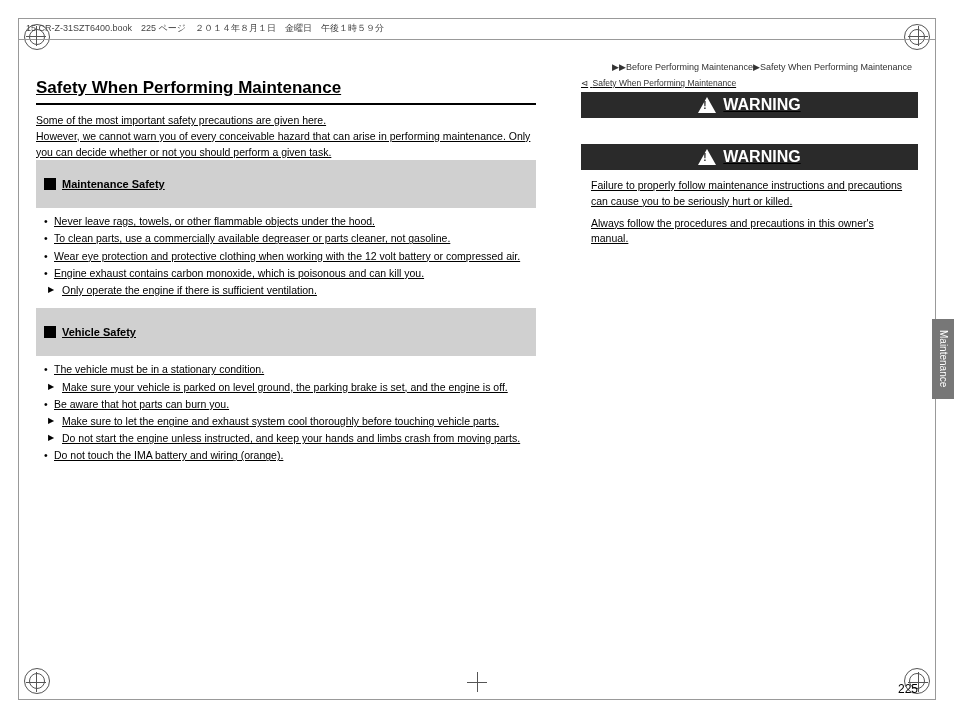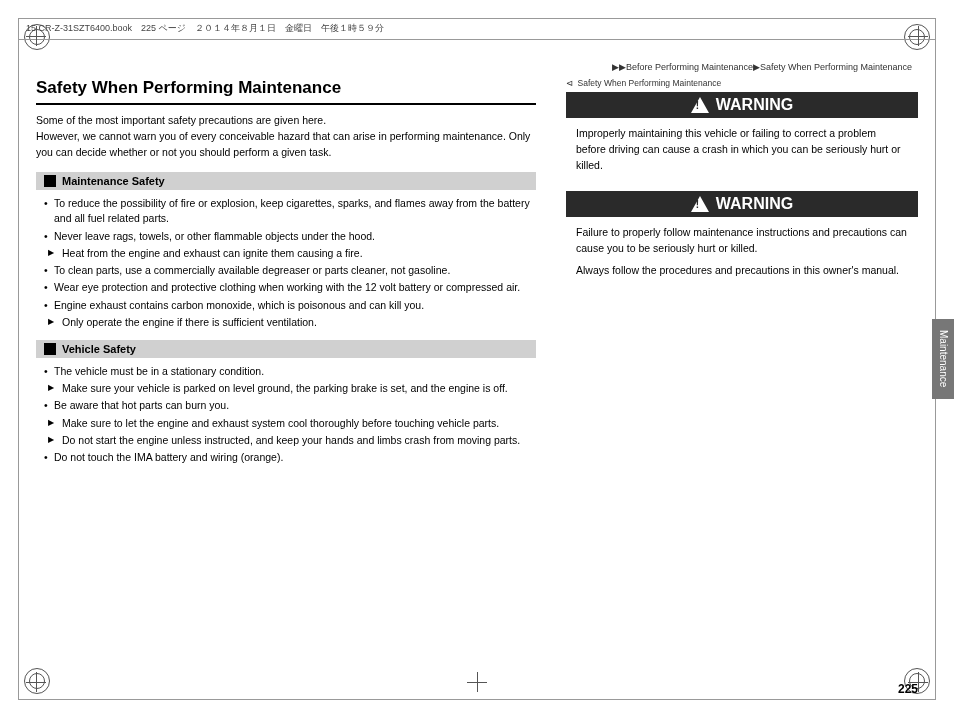--- a/index.html
+++ b/index.html
@@ -108,21 +108,22 @@
     .corner-circle.bottom-right { bottom: 24px; right: 24px; }
 
     
     .content-area {
       position: absolute;
       top: 78px;
       left: 36px;
       right: 36px;
       bottom: 36px;
       display: flex;
-      gap: 0;
+      gap: 15px;
+      text-decoration: underline;
     }
 
     
     .left-col {
       flex: 0 0 520px;
       padding-right: 20px;
     }
 
     
     .right-col {
@@ -134,26 +135,25 @@
       font-size: 17px;
       font-weight: bold;
       border-bottom: 2px solid #000;
       padding-bottom: 5px;
       margin-bottom: 8px;
     }
 
     .intro-text {
       font-size: 10.5px;
       line-height: 1.5;
-      margin-bottom: 12px;
     }
 
     .section-header {
       background: #d0d0d0;
-      padding: 3px 8px;
+      padding: 18px 8px;
       font-weight: bold;
       font-size: 11px;
       margin-bottom: 6px;
       display: flex;
       align-items: center;
       gap: 6px;
     }
     .section-header .section-icon {
       width: 12px;
       height: 12px;
@@ -248,21 +248,21 @@
     .warning-body p:last-child {
       margin-bottom: 0;
     }
 
     
     .page-number {
       position: absolute;
       bottom: 22px;
       right: 36px;
       font-size: 12px;
-      font-weight: bold;
+      font-weight: normal;
     }
 
     
     .side-tab {
       position: absolute;
       right: 0;
       top: 50%;
       transform: translateY(-50%);
       width: 22px;
       background: #777;
@@ -315,23 +315,21 @@
 
     <div class="intro-text">
       <span>Some of the most important safety precautions are given here.<br>However, we cannot warn you of every conceivable hazard that can arise in performing maintenance. Only you can decide whether or not you should perform a given task.</span>
     </div>
 
     <div class="section-header">
       <span class="section-icon"></span>
       <span>Maintenance Safety</span>
     </div>
     <ul class="bullet-list">
-      <li class="bullet">To reduce the possibility of fire or explosion, keep cigarettes, sparks, and flames away from the battery and all fuel related parts.</li>
       <li class="bullet">Never leave rags, towels, or other flammable objects under the hood.</li>
-      <li class="arrow">Heat from the engine and exhaust can ignite them causing a fire.</li>
       <li class="bullet">To clean parts, use a commercially available degreaser or parts cleaner, not gasoline.</li>
       <li class="bullet">Wear eye protection and protective clothing when working with the 12 volt battery or compressed air.</li>
       <li class="bullet">Engine exhaust contains carbon monoxide, which is poisonous and can kill you.</li>
       <li class="arrow">Only operate the engine if there is sufficient ventilation.</li>
     </ul>
 
     <div class="section-header">
       <span class="section-icon"></span>
       <span>Vehicle Safety</span>
     </div>
@@ -349,21 +347,20 @@
     <div class="sidebar-label">
       <span>Safety When Performing Maintenance</span>
     </div>
 
     <div class="warning-box">
       <div class="warning-header">
         <span class="warning-triangle"></span>
         <span>WARNING</span>
       </div>
       <div class="warning-body">
-        <p>Improperly maintaining this vehicle or failing to correct a problem before driving can cause a crash in which you can be seriously hurt or killed.</p>
       </div>
     </div>
 
     <div class="warning-box">
       <div class="warning-header">
         <span class="warning-triangle"></span>
         <span>WARNING</span>
       </div>
       <div class="warning-body">
         <p>Failure to properly follow maintenance instructions and precautions can cause you to be seriously hurt or killed.</p>

